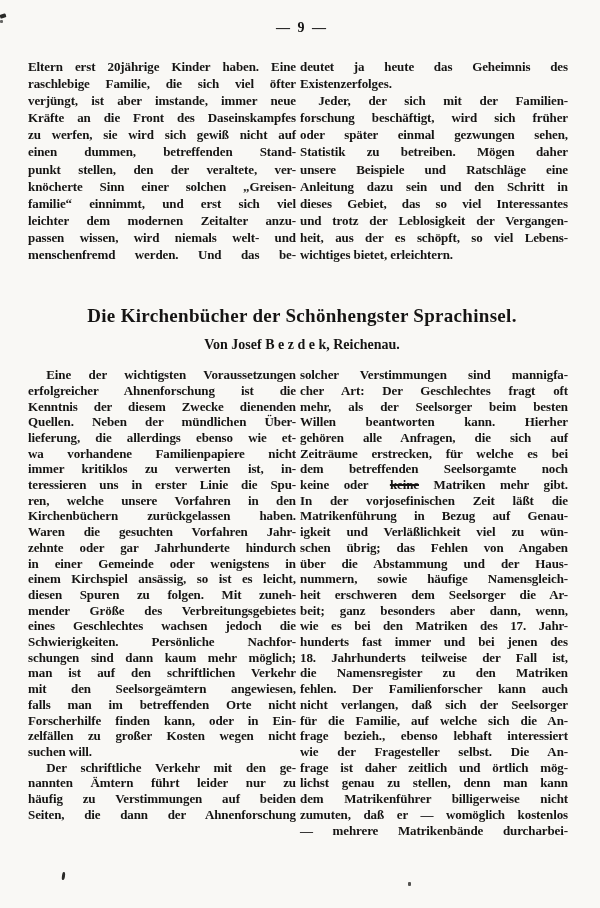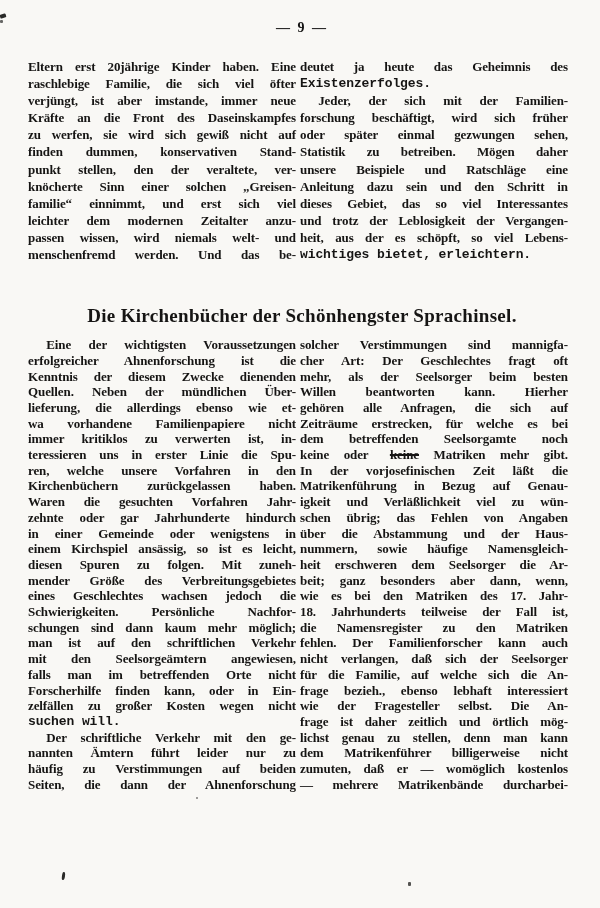--- a/index.html
+++ b/index.html
@@ -38,21 +38,21 @@
   }
   .art-col{
     font-size:13px;
     line-height:15.7px;
   }
   .tline{
     text-align:justify;
     text-align-last:justify;
     letter-spacing:-0.1px;
   }
-  .tline.endline{ text-align-last:left;font-family:Liberation Mono, monospace; }
+  .tline.endline{ text-align-last:left; }
   .tline.indent{ text-indent:1.4em; }
   .tline s{ text-decoration:line-through; text-decoration-thickness:2px;padding-left:7px; }
   .article-head{
     margin-top:42px;
     text-align:center;
   }
   .article-title{
     font-size:19px;
     font-weight:700;
     letter-spacing:0.3px;
@@ -84,21 +84,21 @@
   <div class="page-number">— 9 —</div>
 
   <section class="two-col">
     <div class="col top-col">
         <div>
           <div class="tline">Eltern erst 20jährige Kinder haben. Eine</div>
           <div class="tline">raschlebige Familie, die sich viel öfter</div>
           <div class="tline">verjüngt, ist aber imstande, immer neue</div>
           <div class="tline">Kräfte an die Front des Daseinskampfes</div>
           <div class="tline">zu werfen, sie wird sich gewiß nicht auf</div>
-          <div class="tline">finden dummen, konservativen Stand-</div>
+          <div class="tline">einen dummen, betreffenden Stand-</div>
           <div class="tline">punkt stellen, den der veraltete, ver-</div>
           <div class="tline">knöcherte Sinn einer solchen „Greisen-</div>
           <div class="tline">familie“ einnimmt, und erst sich viel</div>
           <div class="tline">leichter dem modernen Zeitalter anzu-</div>
           <div class="tline">passen wissen, wird niemals welt- und</div>
           <div class="tline">menschenfremd werden.  Und das be-</div>
         </div>
       </div>
     <div class="col top-col">
         <div>
@@ -115,20 +115,21 @@
           <div class="tline">dieses Gebiet, das so viel Interessantes</div>
           <div class="tline">und trotz der Leblosigkeit der Vergangen-</div>
           <div class="tline">heit, aus der es schöpft, so viel Lebens-</div>
           <div class="tline endline">wichtiges bietet, erleichtern.</div>
         </div>
       </div>
   </section>
 
   <header class="article-head">
     <h1 class="article-title">Die Kirchenbücher der Schönhengster Sprachinsel.</h1>
+    <p class="article-byline">Von Josef B e z d e k, Reichenau.</p>
   </header>
 
   <section class="two-col">
     <div class="col art-col">
         <div>
           <div class="tline indent">Eine der wichtigsten Voraussetzungen</div>
           <div class="tline">erfolgreicher Ahnenforschung ist die</div>
           <div class="tline">Kenntnis der diesem Zwecke dienenden</div>
           <div class="tline">Quellen.  Neben der mündlichen Über-</div>
           <div class="tline">lieferung, die allerdings ebenso wie et-</div>
@@ -172,20 +173,21 @@
           <div class="tline">keine oder <s>keine</s> Matriken mehr gibt.</div>
           <div class="tline">In der vorjosefinischen Zeit läßt die</div>
           <div class="tline">Matrikenführung in Bezug auf Genau-</div>
           <div class="tline">igkeit und Verläßlichkeit viel zu wün-</div>
           <div class="tline">schen übrig; das Fehlen von Angaben</div>
           <div class="tline">über die Abstammung und der Haus-</div>
           <div class="tline">nummern, sowie häufige Namensgleich-</div>
           <div class="tline">heit erschweren dem Seelsorger die Ar-</div>
           <div class="tline">beit; ganz besonders aber dann, wenn,</div>
           <div class="tline">wie es bei den Matriken des 17. Jahr-</div>
+          <div class="tline">hunderts fast immer und bei jenen des</div>
           <div class="tline">18. Jahrhunderts teilweise der Fall ist,</div>
           <div class="tline">die Namensregister zu den Matriken</div>
           <div class="tline">fehlen.  Der Familienforscher kann auch</div>
           <div class="tline">nicht verlangen, daß sich der Seelsorger</div>
           <div class="tline">für die Familie, auf welche sich die An-</div>
           <div class="tline">frage bezieh., ebenso lebhaft interessiert</div>
           <div class="tline">wie der Fragesteller selbst.  Die An-</div>
           <div class="tline">frage ist daher zeitlich und örtlich mög-</div>
           <div class="tline">lichst genau zu stellen, denn man kann</div>
           <div class="tline">dem Matrikenführer billigerweise nicht</div>

